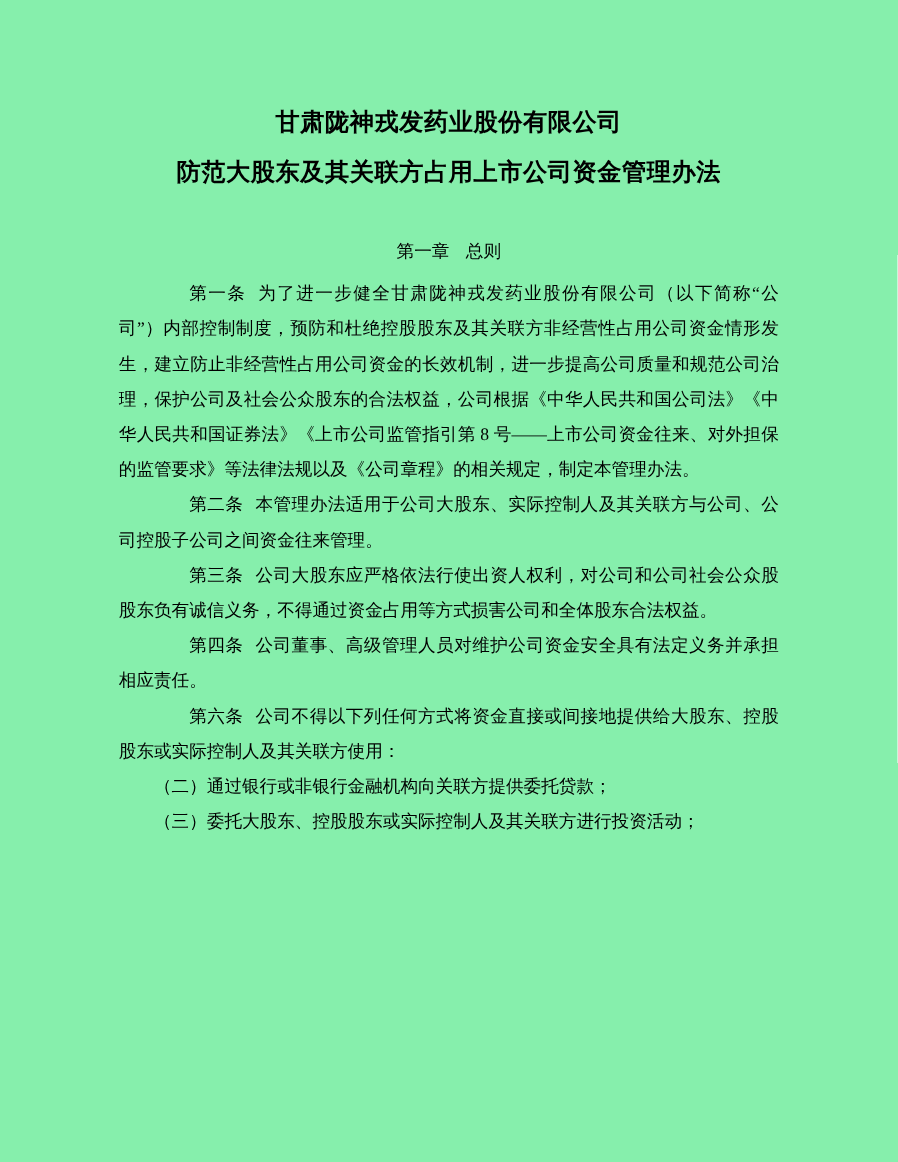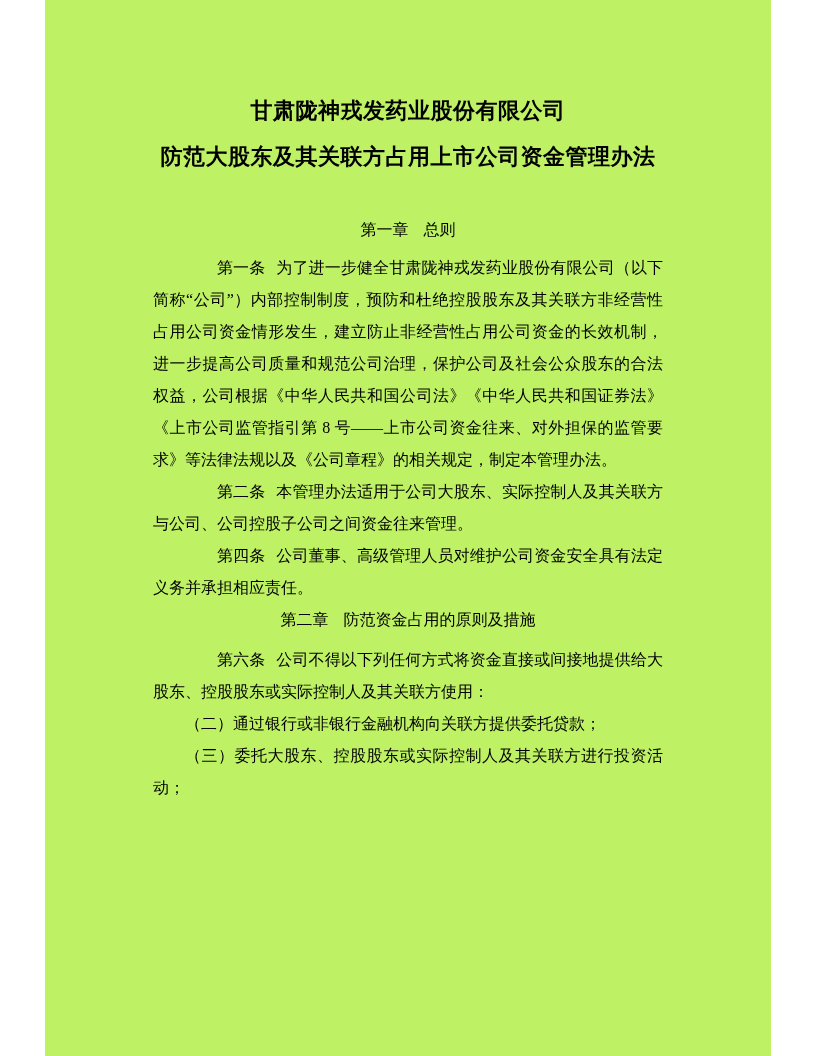--- a/index.html
+++ b/index.html
@@ -2,24 +2,24 @@
 <html><head>
   <meta charset="utf-8">
   <style>
     html, body {
       margin: 0;
       padding: 0;
       background: #ffffff;
     }
     .page {
       position: relative;
-      width: 726px;
+      width: 816px;
       height: 1056px;
       margin: 0 auto;
-      background: #bef264;
+      background: #86efac;
       box-sizing: border-box;
       padding: 88px 108px 40px 108px;
       font-family: "Liberation Serif", "DejaVu Serif", serif;
       color: #000000;
       overflow: hidden;
     }
     .doc-title {
       font-size: 22px;
       line-height: 46px;
       font-weight: 700;
@@ -60,24 +60,24 @@
 
   <h1 class="doc-title">甘肃陇神戎发药业股份有限公司</h1>
   <h1 class="doc-title">防范大股东及其关联方占用上市公司资金管理办法</h1>
 
   <h2 class="chapter-heading"><span class="ch-label">第一章</span><span>总则</span></h2>
 
   <p class="article"><b class="art-label">第一条</b><span>为了进一步健全甘肃陇神戎发药业股份有限公司（以下简称“公司”）内部控制制度，预防和杜绝控股股东及其关联方非经营性占用公司资金情形发生，建立防止非经营性占用公司资金的长效机制，进一步提高公司质量和规范公司治理，保护公司及社会公众股东的合法权益，公司根据《中华人民共和国公司法》《中华人民共和国证券法》《上市公司监管指引第 8 号——上市公司资金往来、对外担保的监管要求》等法律法规以及《公司章程》的相关规定，制定本管理办法。</span></p>
 
   <p class="article"><b class="art-label">第二条</b><span>本管理办法适用于公司大股东、实际控制人及其关联方与公司、公司控股子公司之间资金往来管理。</span></p>
 
+  <p class="article"><b class="art-label">第三条</b><span>公司大股东应严格依法行使出资人权利，对公司和公司社会公众股股东负有诚信义务，不得通过资金占用等方式损害公司和全体股东合法权益。</span></p>
 
   <p class="article"><b class="art-label">第四条</b><span>公司董事、高级管理人员对维护公司资金安全具有法定义务并承担相应责任。</span></p>
 
-  <h2 class="chapter-heading second"><span class="ch-label">第二章</span><span>防范资金占用的原则及措施</span></h2>
 
 
   <p class="article"><b class="art-label">第六条</b><span>公司不得以下列任何方式将资金直接或间接地提供给大股东、控股股东或实际控制人及其关联方使用：</span></p>
 
   <p class="article">（二）通过银行或非银行金融机构向关联方提供委托贷款；</p>
   <p class="article">（三）委托大股东、控股股东或实际控制人及其关联方进行投资活动；</p>
 
 </div>
 
 </body></html>

